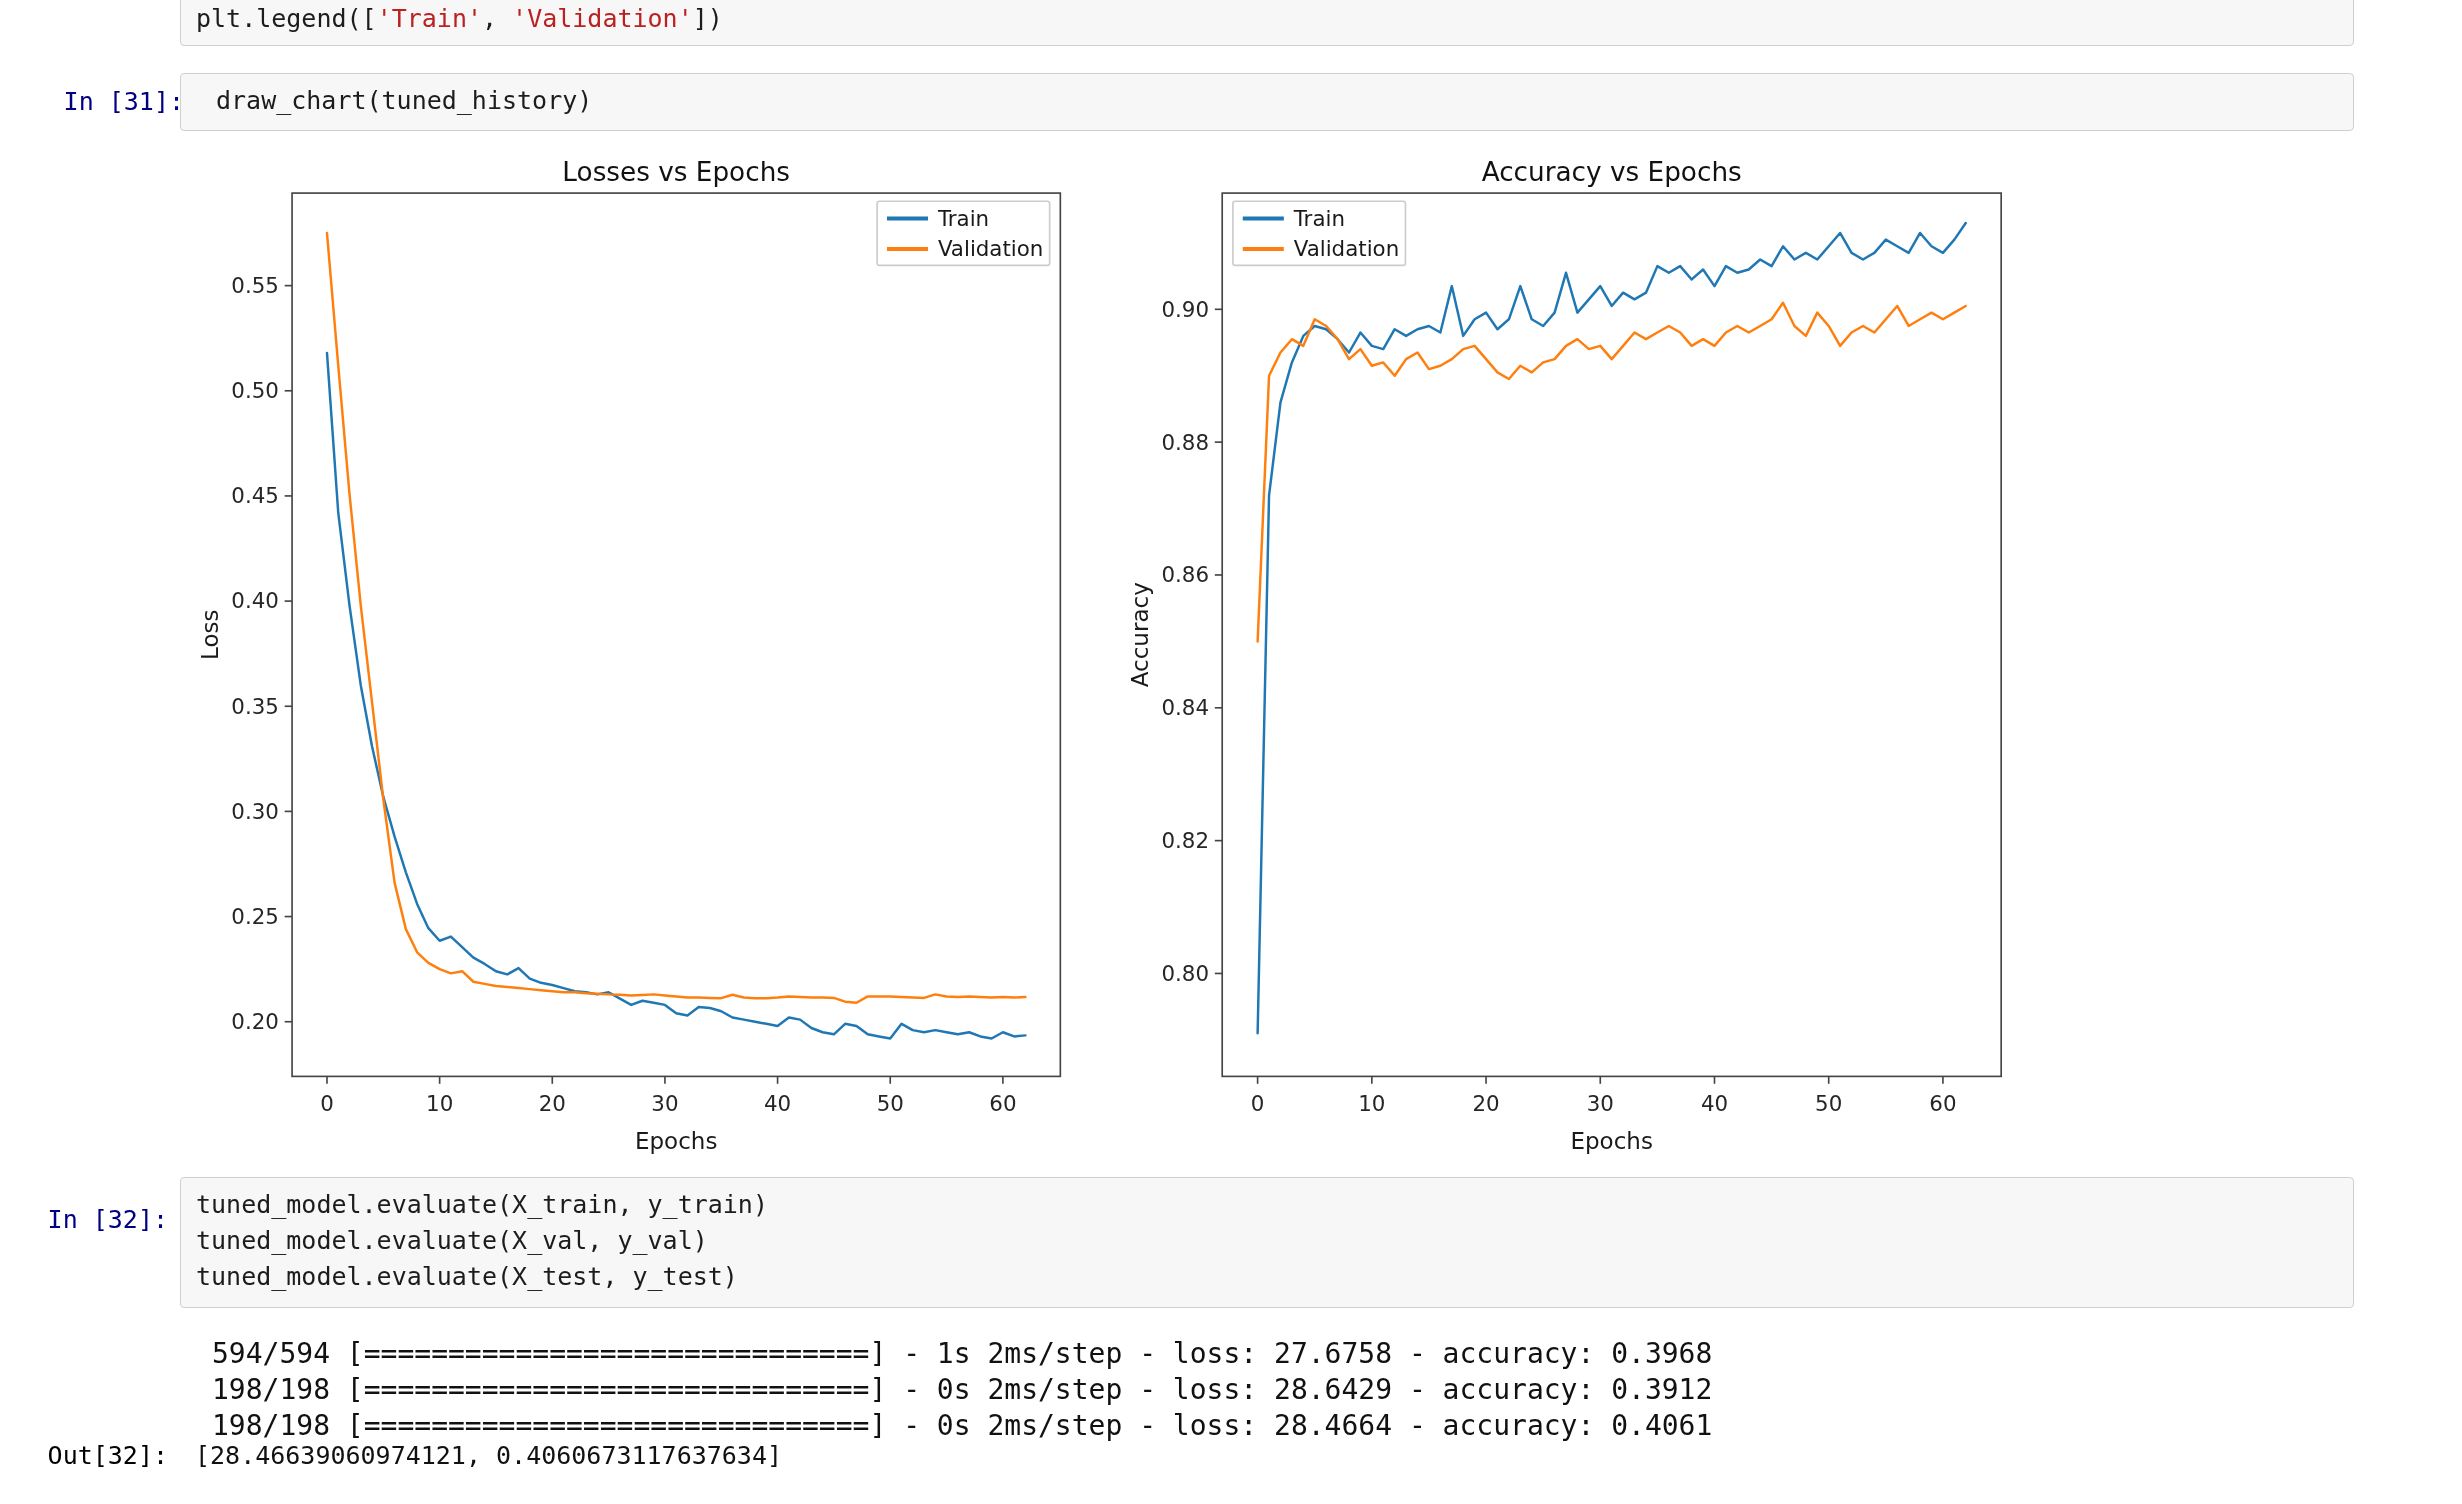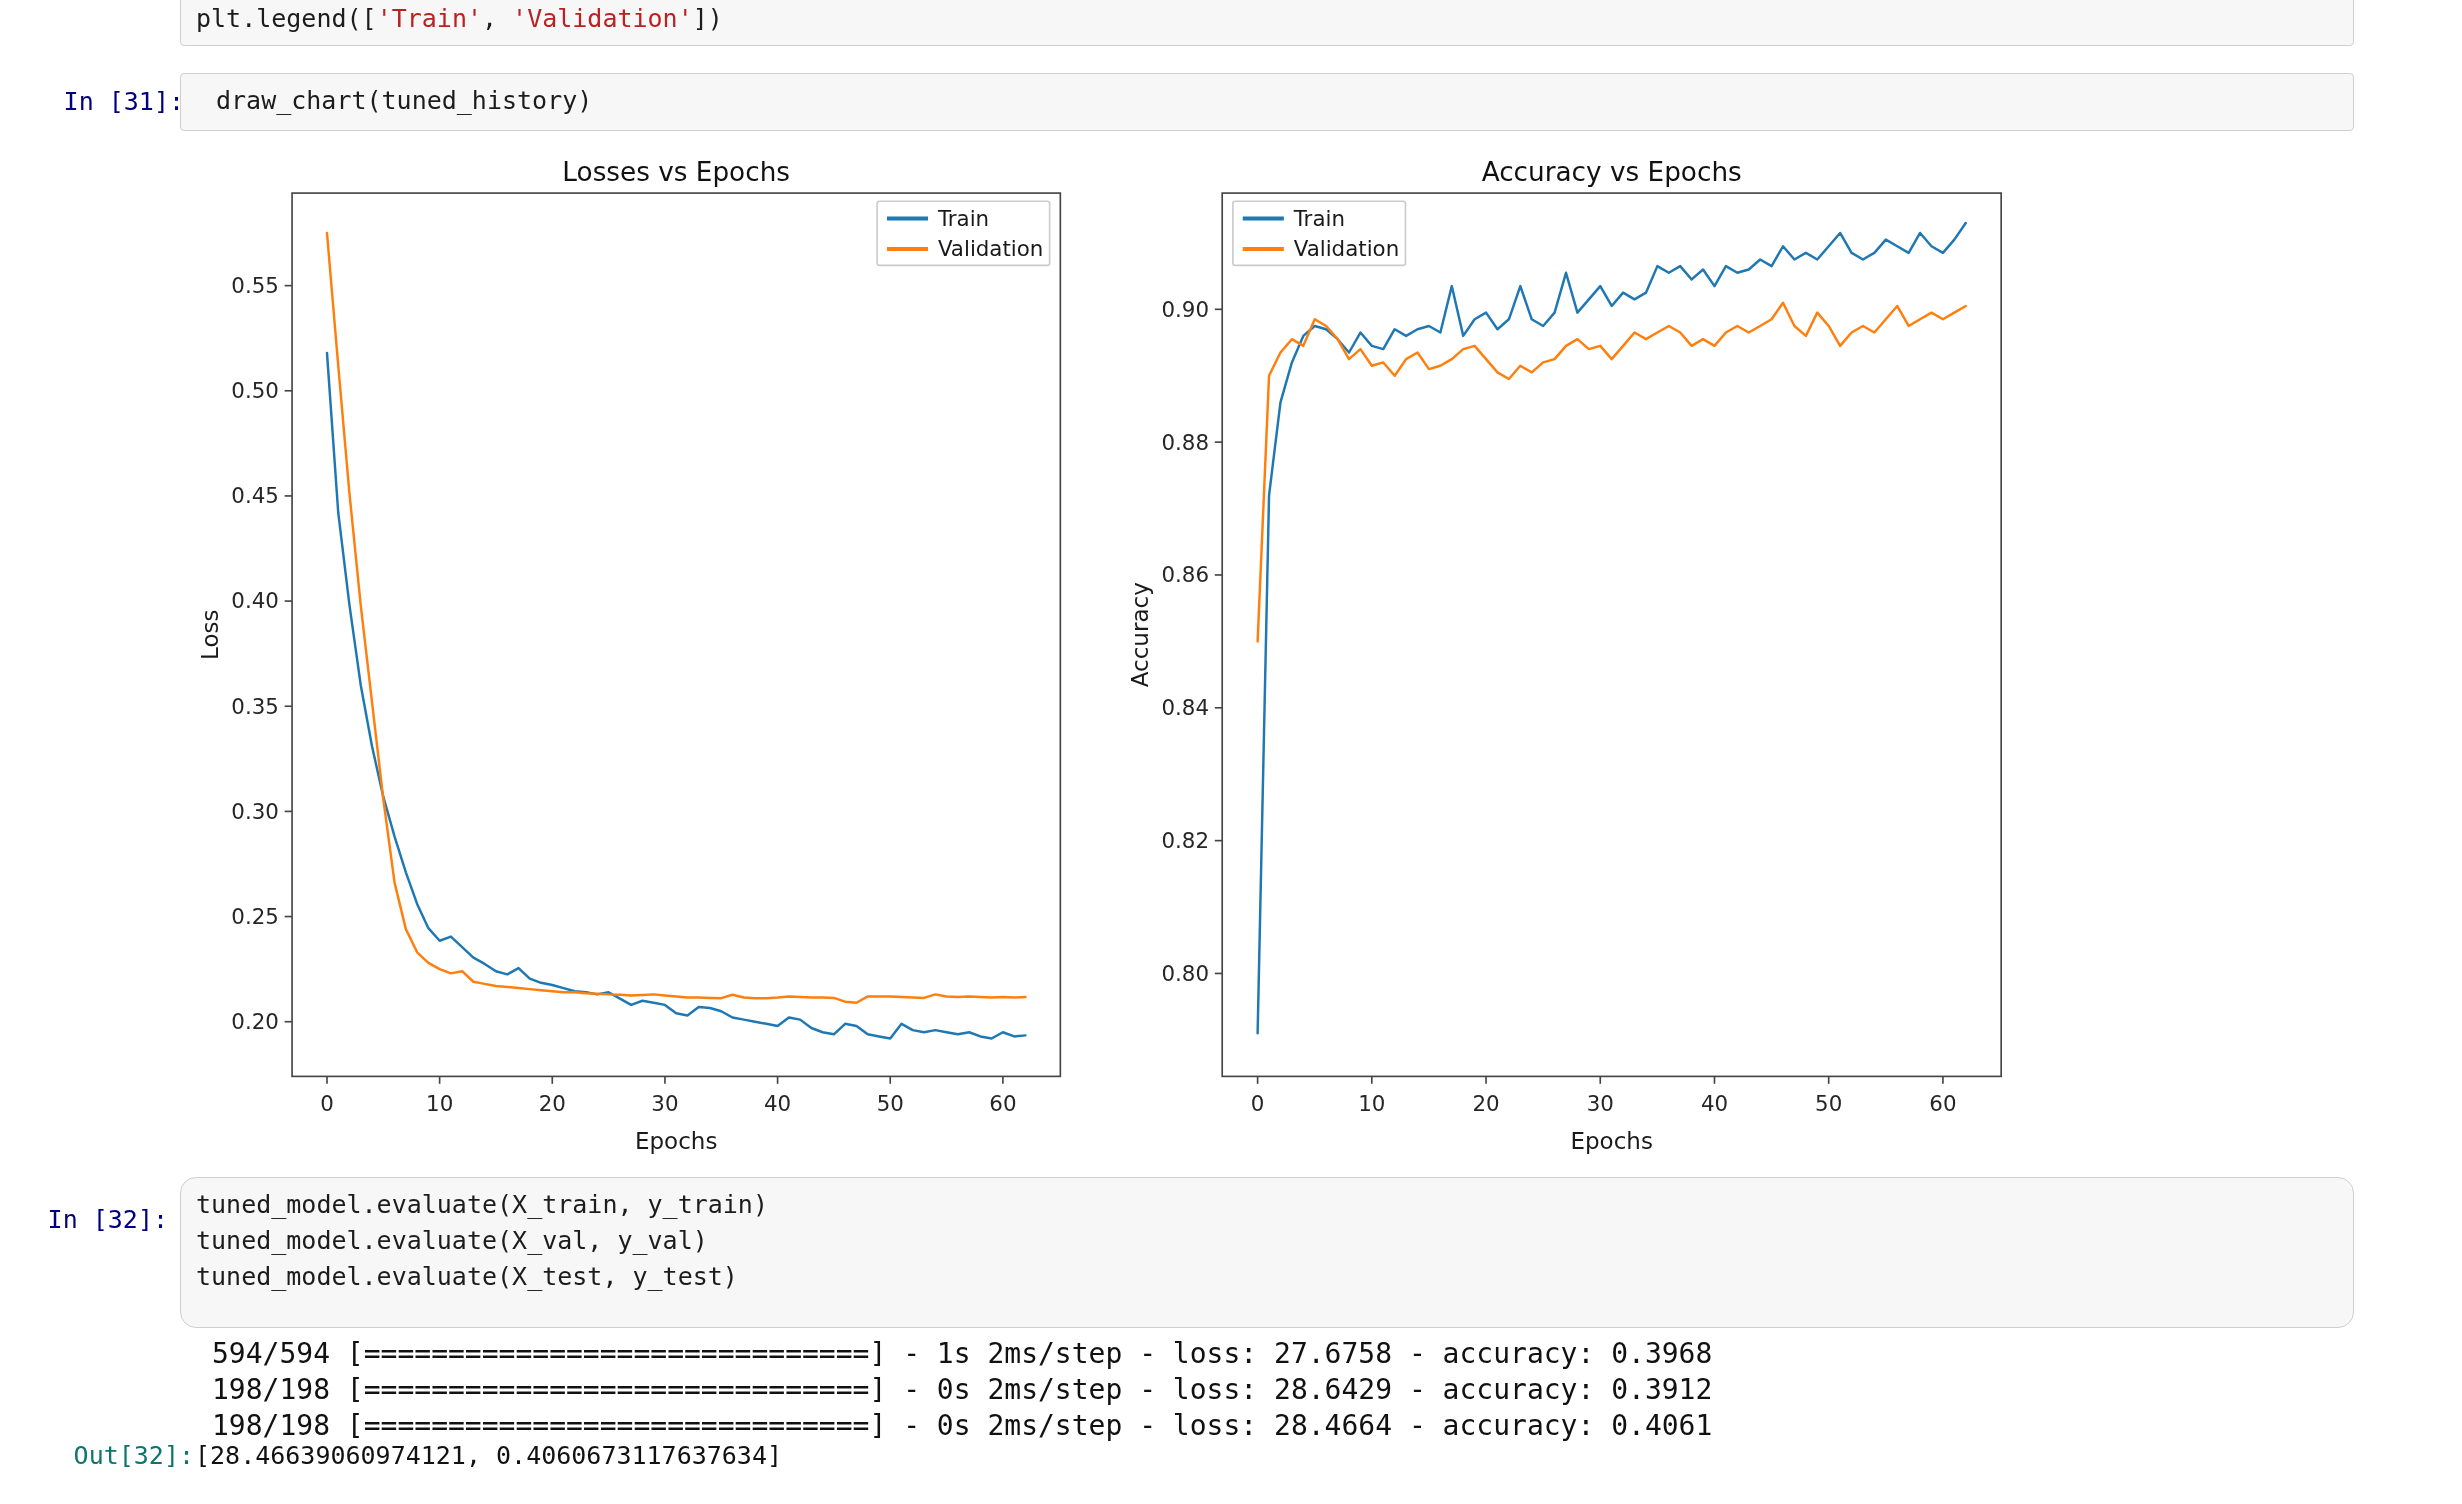--- a/index.html
+++ b/index.html
@@ -7,21 +7,21 @@
         font-family:"DejaVu Sans Mono","Liberation Mono",monospace;}
   .input-box{position:absolute;left:180px;width:2174px;background:#f7f7f7;
              border:1.6px solid #cfcfcf;border-radius:4.1px;box-sizing:border-box;}
   .code{margin:9px 0 0 15px;font-size:25px;line-height:36px;color:#1c1c1c;white-space:pre;
         font-family:"DejaVu Sans Mono","Liberation Mono",monospace;}
   .code .str{color:#ba2121;}
   .code-line{height:36px;}
   .prompt{position:absolute;left:0;width:168px;text-align:right;font-size:25px;line-height:36px;
           white-space:pre;font-family:"DejaVu Sans Mono","Liberation Mono",monospace;}
   .prompt.in{color:#000080;}
-  .prompt.out{color:#0f766e;padding-left:26px;}
+  .prompt.out{color:#000000;}
   .stream{position:absolute;left:195px;top:1319px;margin:17px;font-size:28px;line-height:36px;
           color:#111;white-space:pre;font-family:"DejaVu Sans Mono","Liberation Mono",monospace;}
   .outvalue{position:absolute;left:195px;top:1438px;margin:0;font-size:25px;line-height:36px;
           color:#111;white-space:pre;font-family:"DejaVu Sans Mono","Liberation Mono",monospace;}
   .figure{position:absolute;left:195px;top:152px;width:1849px;height:1023px;background:#fff;}
   .figure svg{position:absolute;left:0;top:0;overflow:visible;}
   svg text{font-family:"DejaVu Sans",sans-serif;fill:#1a1a1a;}
   svg text.tick{font-size:26px;fill:#262626;}
   svg text.ctitle{font-size:32px;fill:#111;}
   svg text.clabel{font-size:28px;fill:#1a1a1a;}
@@ -120,21 +120,21 @@
         <polyline points="1293.1,595.6 1307.0,272.3 1320.9,244.0 1334.8,227.8 1348.7,235.9 1362.6,203.6 1376.5,211.7 1390.4,227.8 1404.3,252.1 1418.2,239.9 1432.1,260.2 1446.0,256.1 1459.9,272.3 1473.8,252.1 1487.7,244.0 1501.6,264.2 1515.5,260.2 1529.4,252.1 1543.3,239.9 1557.2,235.9 1571.1,252.1 1585.0,268.2 1598.9,276.3 1612.8,260.2 1626.7,268.2 1640.6,256.1 1654.5,252.1 1668.4,235.9 1682.3,227.8 1696.2,239.9 1710.1,235.9 1724.0,252.1 1737.9,235.9 1751.8,219.7 1765.7,227.8 1779.6,219.7 1793.5,211.7 1807.4,219.7 1821.3,235.9 1835.2,227.8 1849.1,235.9 1863.0,219.7 1876.9,211.7 1890.8,219.7 1904.7,211.7 1918.6,203.6 1932.5,183.4 1946.4,211.7 1960.3,223.8 1974.2,195.5 1988.1,211.7 2002.0,235.9 2015.9,219.7 2029.8,211.7 2043.7,219.7 2057.6,203.6 2071.5,187.4 2085.4,211.7 2099.3,203.6 2113.2,195.5 2127.1,203.6 2141.0,195.5 2154.9,187.4" fill="none" stroke="#ff7f0e" stroke-width="3" stroke-linejoin="round" stroke-linecap="round"></polyline>
         <rect x="1263" y="60" width="210" height="78" fill="#ffffff" fill-opacity="0.9" stroke="#cccccc" stroke-width="2" rx="3"></rect>
         <line x1="1275" y1="81" x2="1325" y2="81" stroke="#1f77b4" stroke-width="5"></line>
         <text x="1337" y="90" class="legend">Train</text>
         <line x1="1275" y1="118" x2="1325" y2="118" stroke="#ff7f0e" stroke-width="5"></line>
         <text x="1337" y="127" class="legend">Validation</text>
       </svg>
   </div>
 
   <div class="prompt in" style="top:1187px;margin-top:15px;">In [32]:</div>
-  <div class="input-box" style="top:1177px;height:151px;border-radius:16px;">
+  <div class="input-box" style="top:1177px;height:131px;">
     <pre class="code"><div class="code-line">tuned_model.evaluate(X_train, y_train)</div><div class="code-line">tuned_model.evaluate(X_val, y_val)</div><div class="code-line">tuned_model.evaluate(X_test, y_test)</div></pre>
   </div>
 
   <pre class="stream"><div>594/594 [==============================] - 1s 2ms/step - loss: 27.6758 - accuracy: 0.3968</div><div>198/198 [==============================] - 0s 2ms/step - loss: 28.6429 - accuracy: 0.3912</div><div>198/198 [==============================] - 0s 2ms/step - loss: 28.4664 - accuracy: 0.4061</div></pre>
 
   <div class="prompt out" style="top:1438px;">Out[32]:</div>
   <pre class="outvalue">[28.46639060974121, 0.4060673117637634]</pre>
 
 </div>
 

